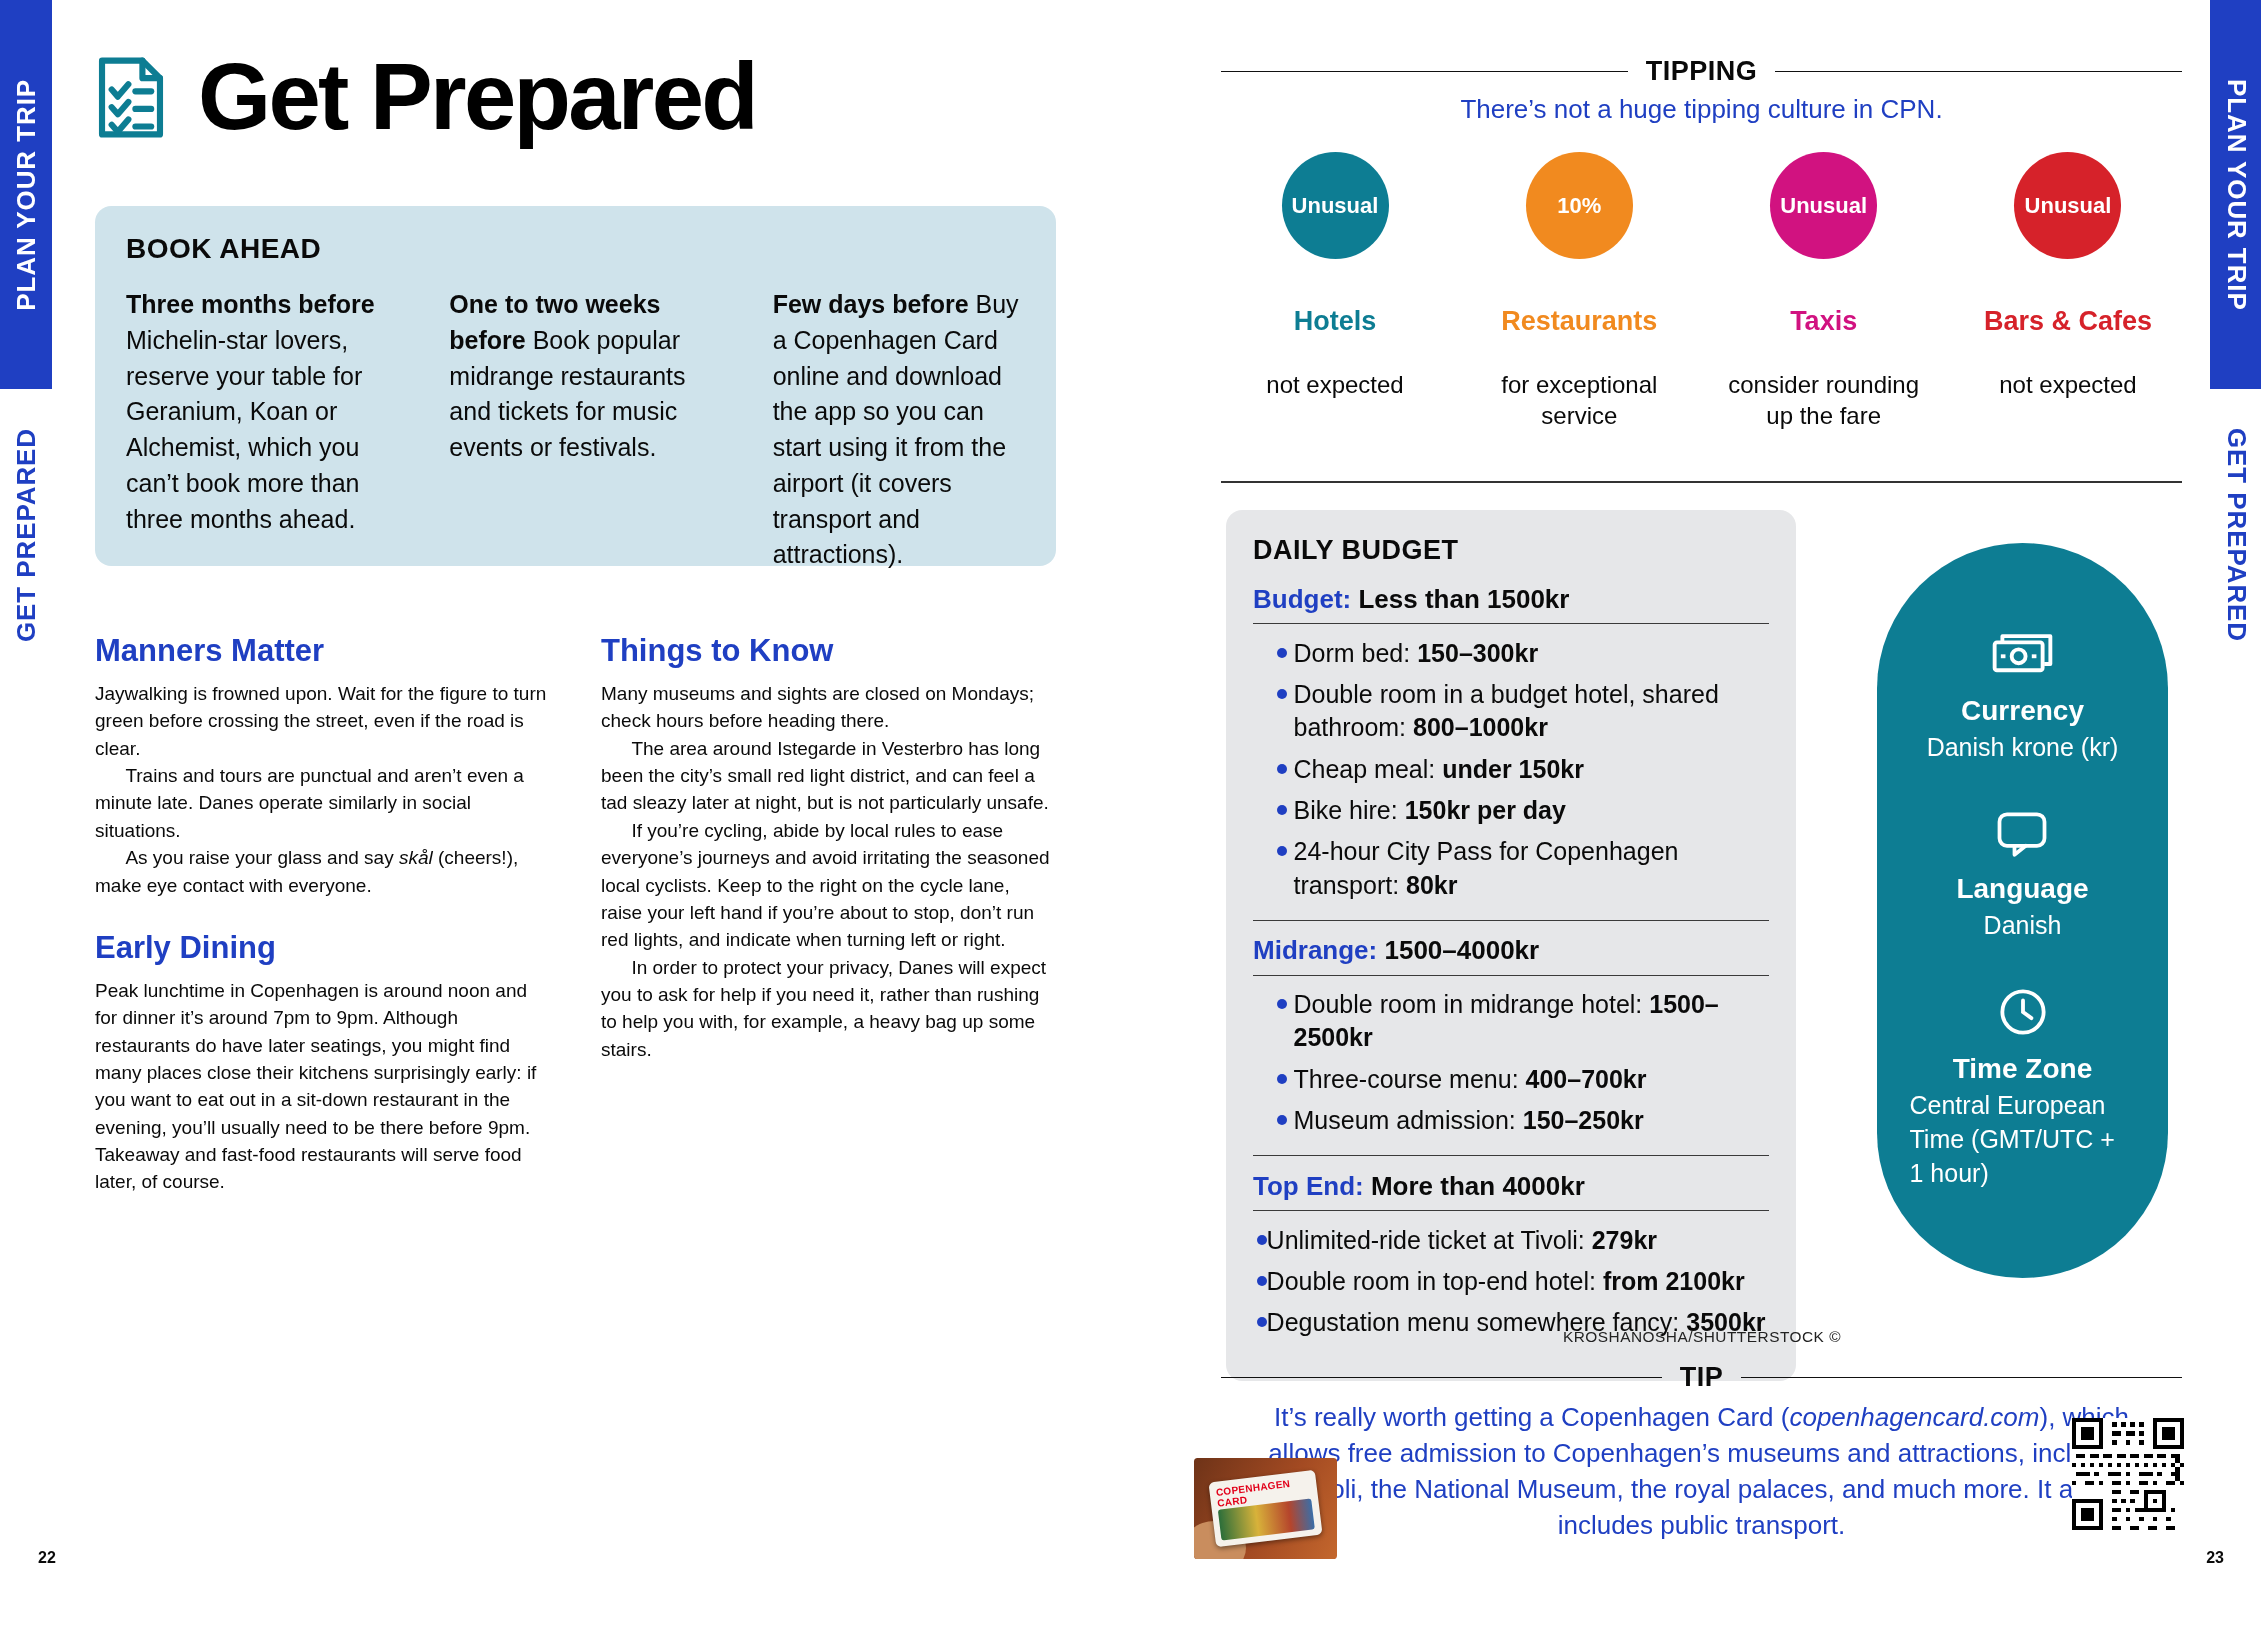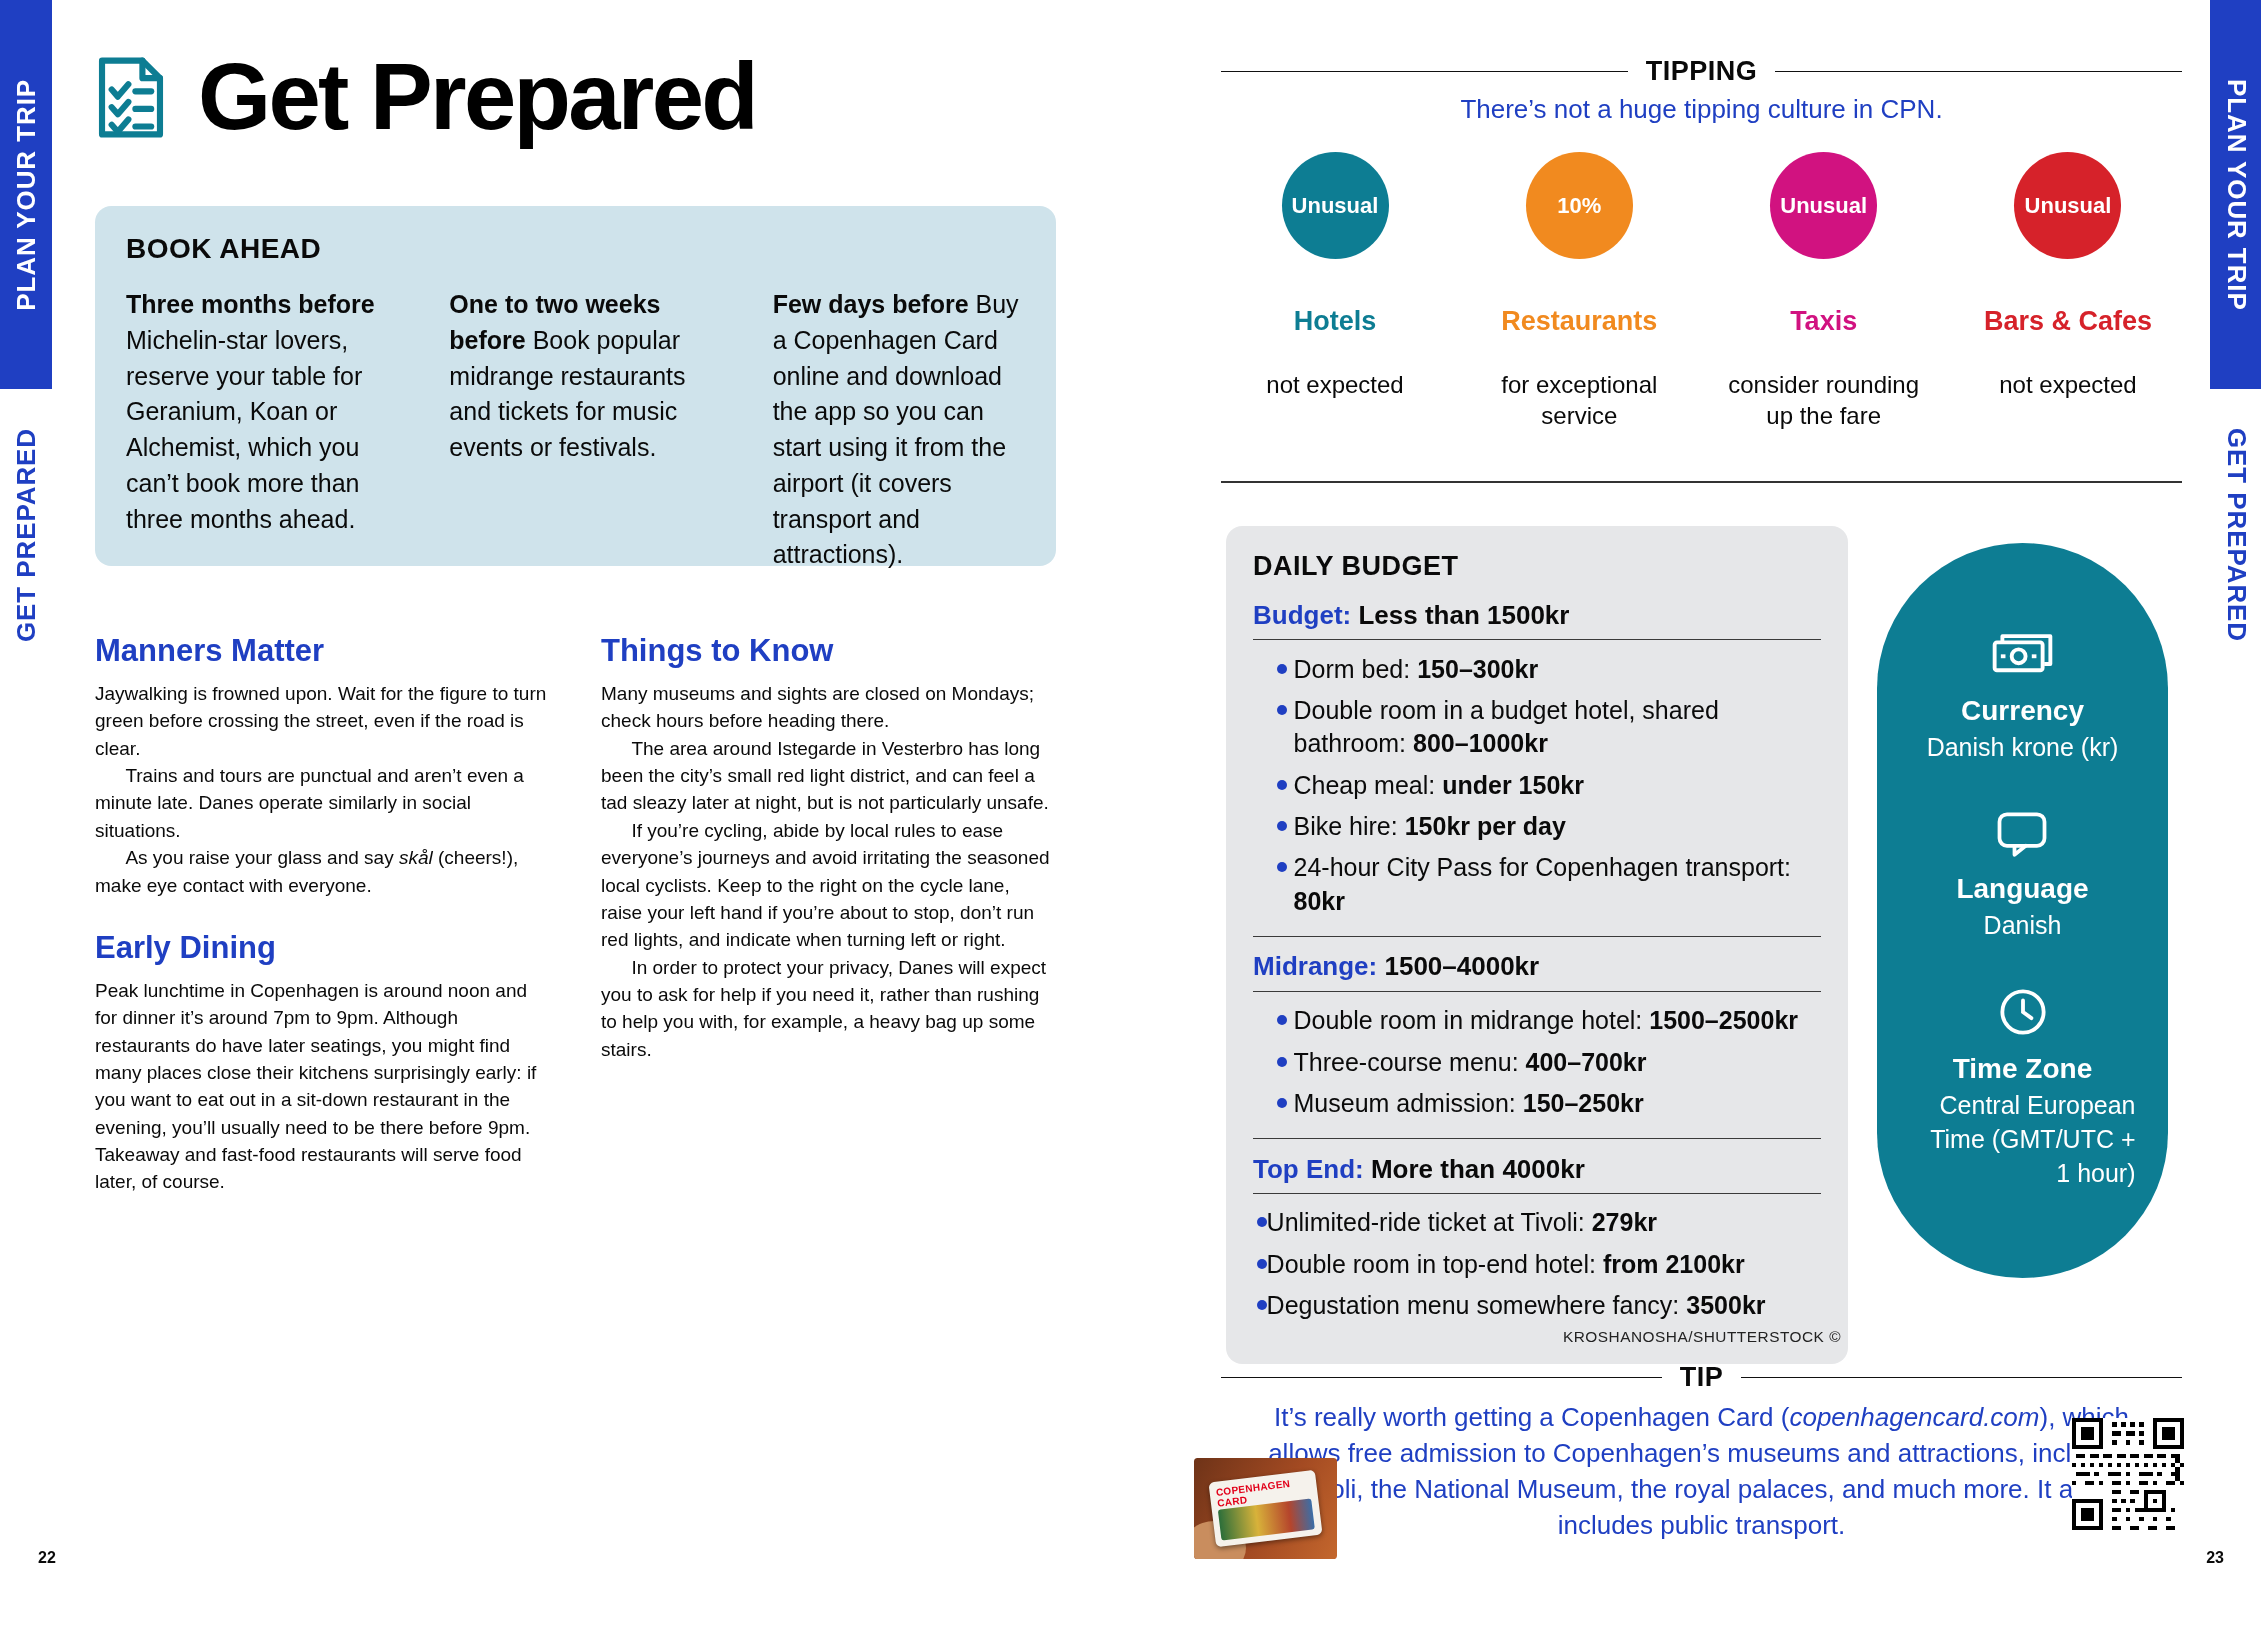--- a/index.html
+++ b/index.html
@@ -80,37 +80,37 @@
   .tlabel{margin-top:22px;font-weight:bold;font-size:27px;}
   .tlabel.teal-t{color:var(--teal);}
   .tlabel.orange-t{color:var(--orange);}
   .tlabel.pink-t{color:var(--pink);}
   .tlabel.red-t{color:var(--red);}
   .tnote{margin-top:7.2px;font-size:24px;line-height:1.3;text-align:center;max-width:208px;}
 
   .divider{position:absolute;left:90px;top:481px;width:961px;height:1.8px;background:#333;}
 
   .budget{
-    position:absolute;left:95px;top:526px;width:622px;min-height:812px;
+    position:absolute;left:95px;top:510px;width:570px;min-height:812px;
     background:var(--graybox);border-radius:16.3px;padding:25px 27px 23.5px;
   }
   .budget h2{font-size:27px;letter-spacing:0.5px;margin-bottom:18px;}
   .tier-head{font-size:26px;font-weight:bold;padding-bottom:8.1px;border-bottom:1.8px solid #3a3a3a;}
   .tier-head .blue-t{color:var(--blue);}
   .tier ul{list-style:none;margin:12.7px 0 18px;}
   .tier li{display:flex;gap:7px;font-size:25px;line-height:1.33;margin-bottom:8.1px;margin-left:23.5px;}
   .tier.tight li{margin-left:3.6px;gap:0;}
   .dot{width:10px;height:10px;border-radius:50%;background:var(--blue);flex:none;margin-top:11px;}
   .tier + .tier{border-top:1.8px solid #3a3a3a;padding-top:14.5px;}
 
   .facts-pill{
     position:absolute;left:746px;top:543px;width:291px;height:735px;
     background:var(--teal);border-radius:146px;color:#fff;
     display:flex;flex-direction:column;align-items:center;justify-content:center;gap:43px;
-    text-align:right;padding:27px 22px;
+    text-align:left;padding:27px 22px;
   }
   .fact{display:flex;flex-direction:column;align-items:center;}
   .f-label{font-weight:bold;font-size:28px;margin-top:12.7px;}
   .f-value{font-size:25px;line-height:1.35;max-width:226px;margin-top:3.6px;}
 
   .credit{position:absolute;left:95px;top:1328px;width:615px;text-align:right;
           font-size:15.4px;letter-spacing:0.5px;color:#222;}
 
   .tip-head{top:1362px;}
   .tip-text{position:absolute;left:131px;top:1400px;width:879px;text-align:center;

